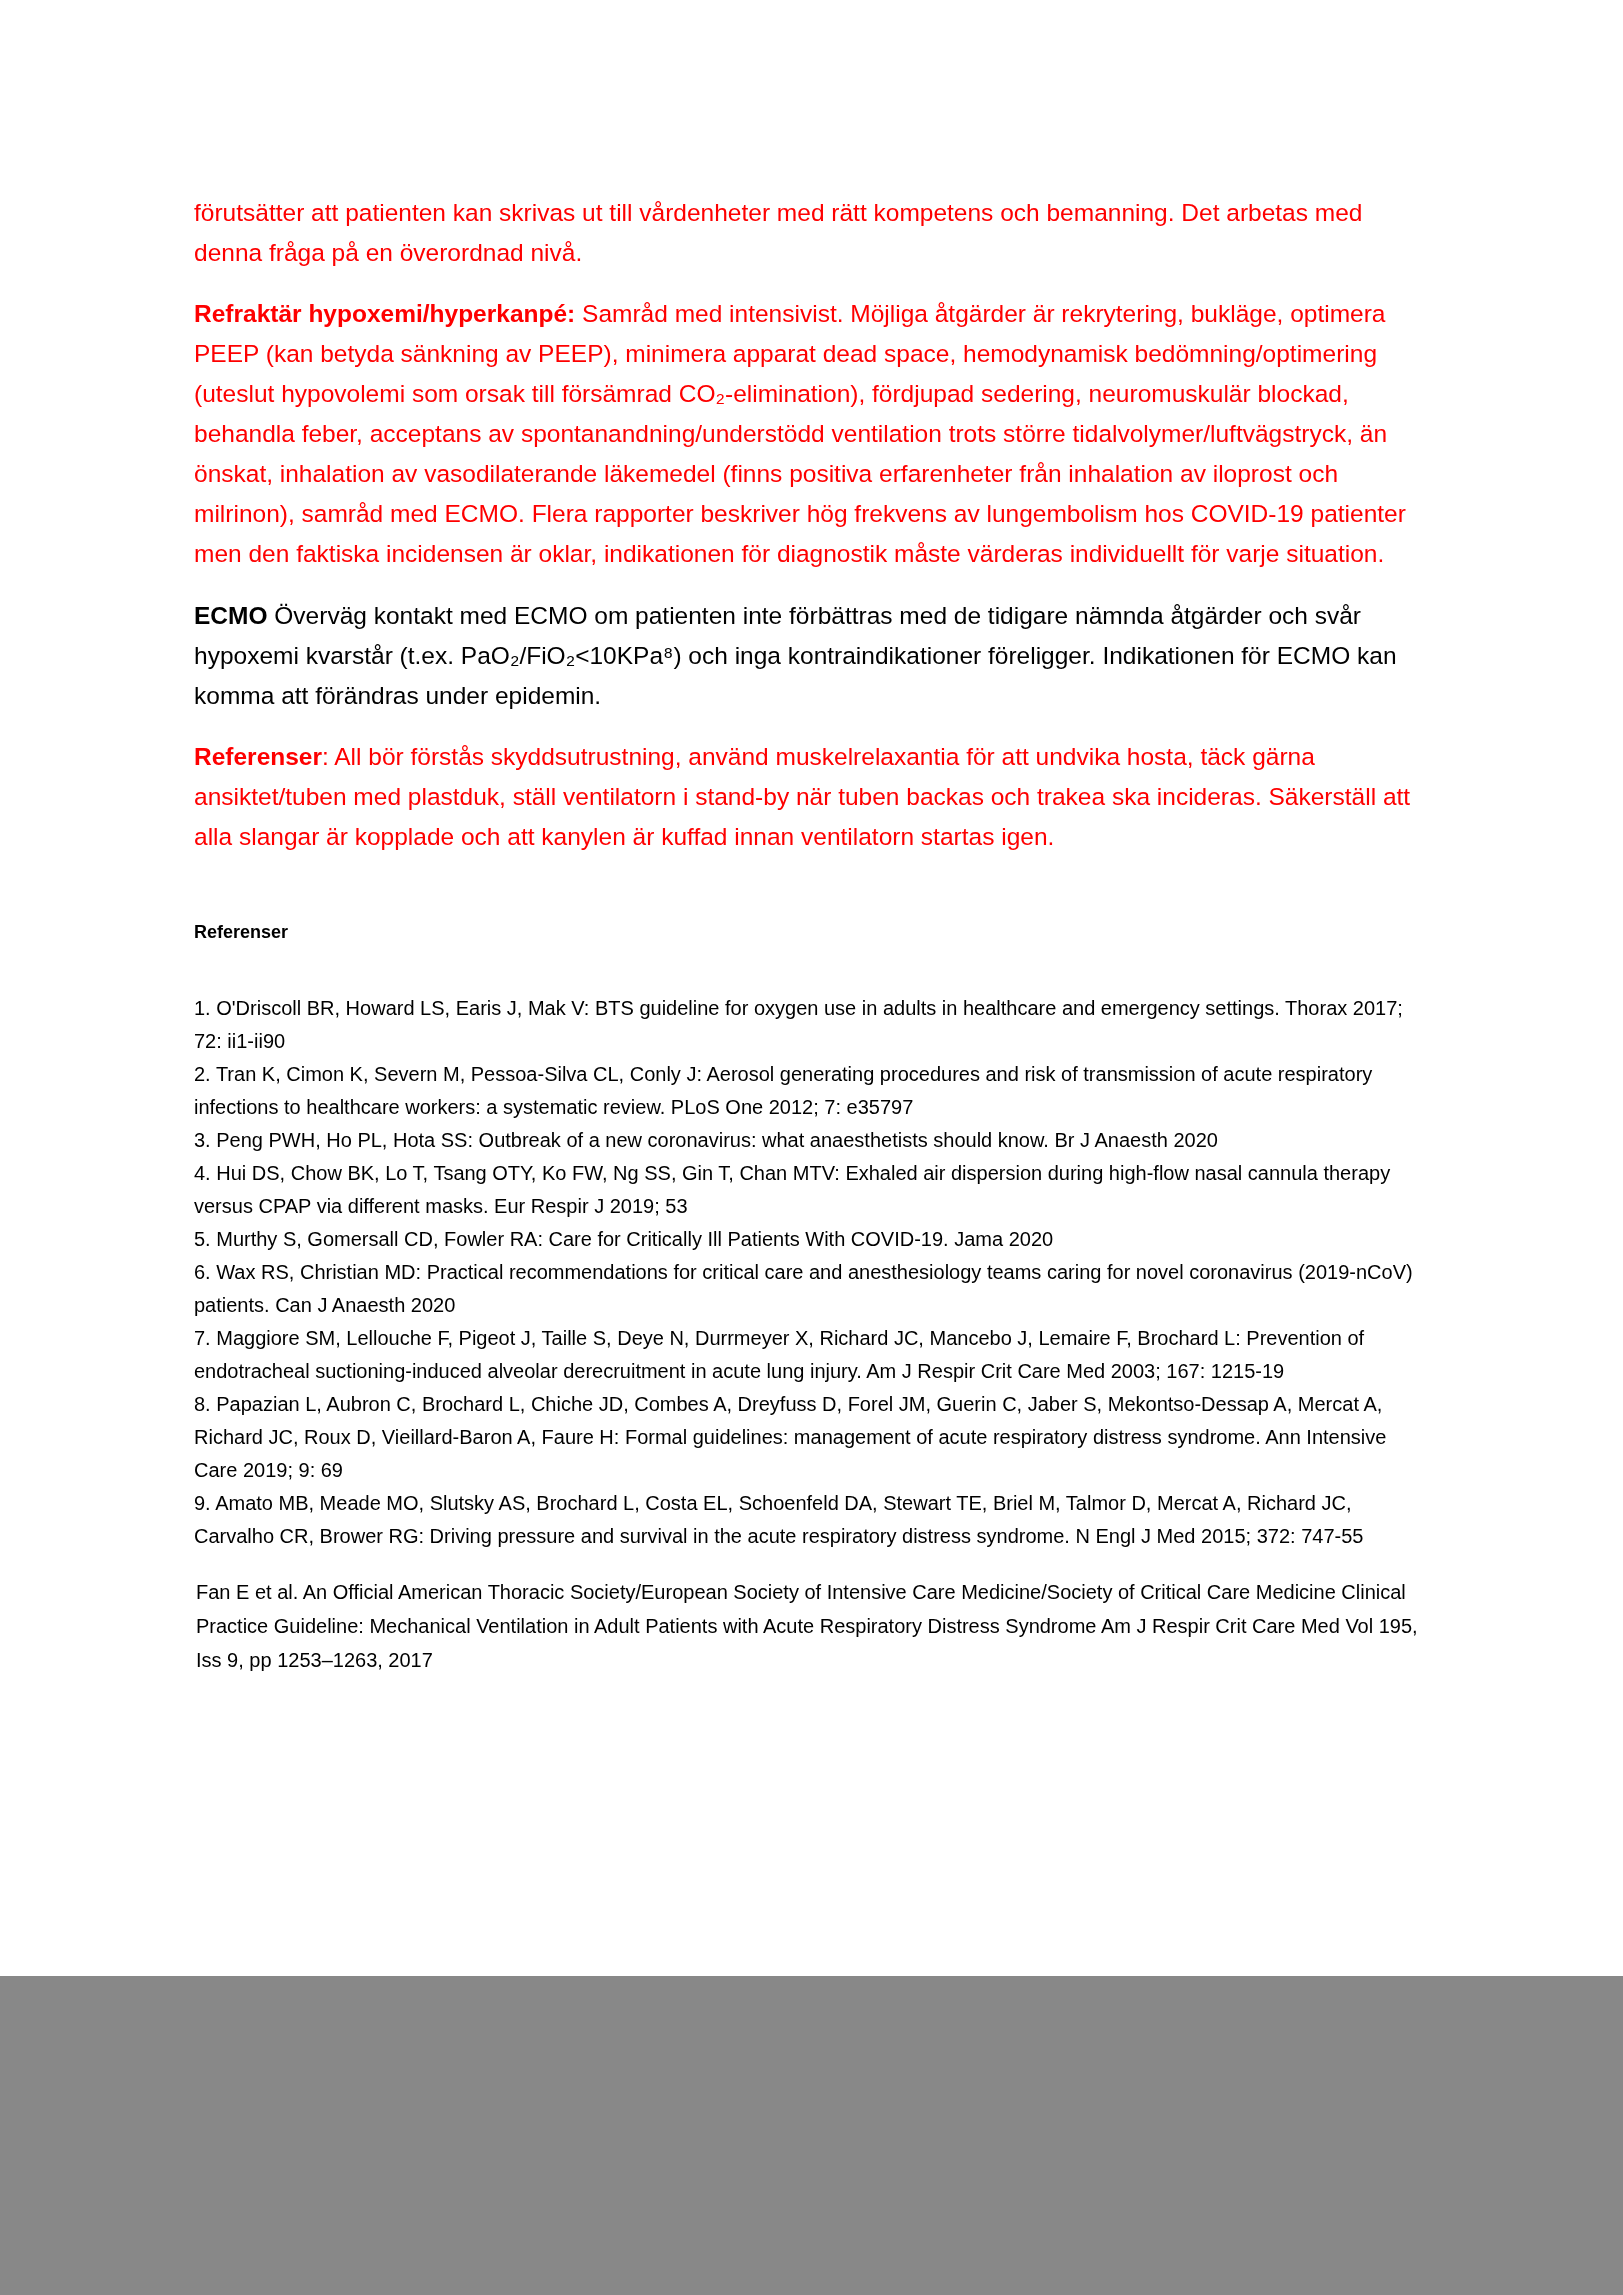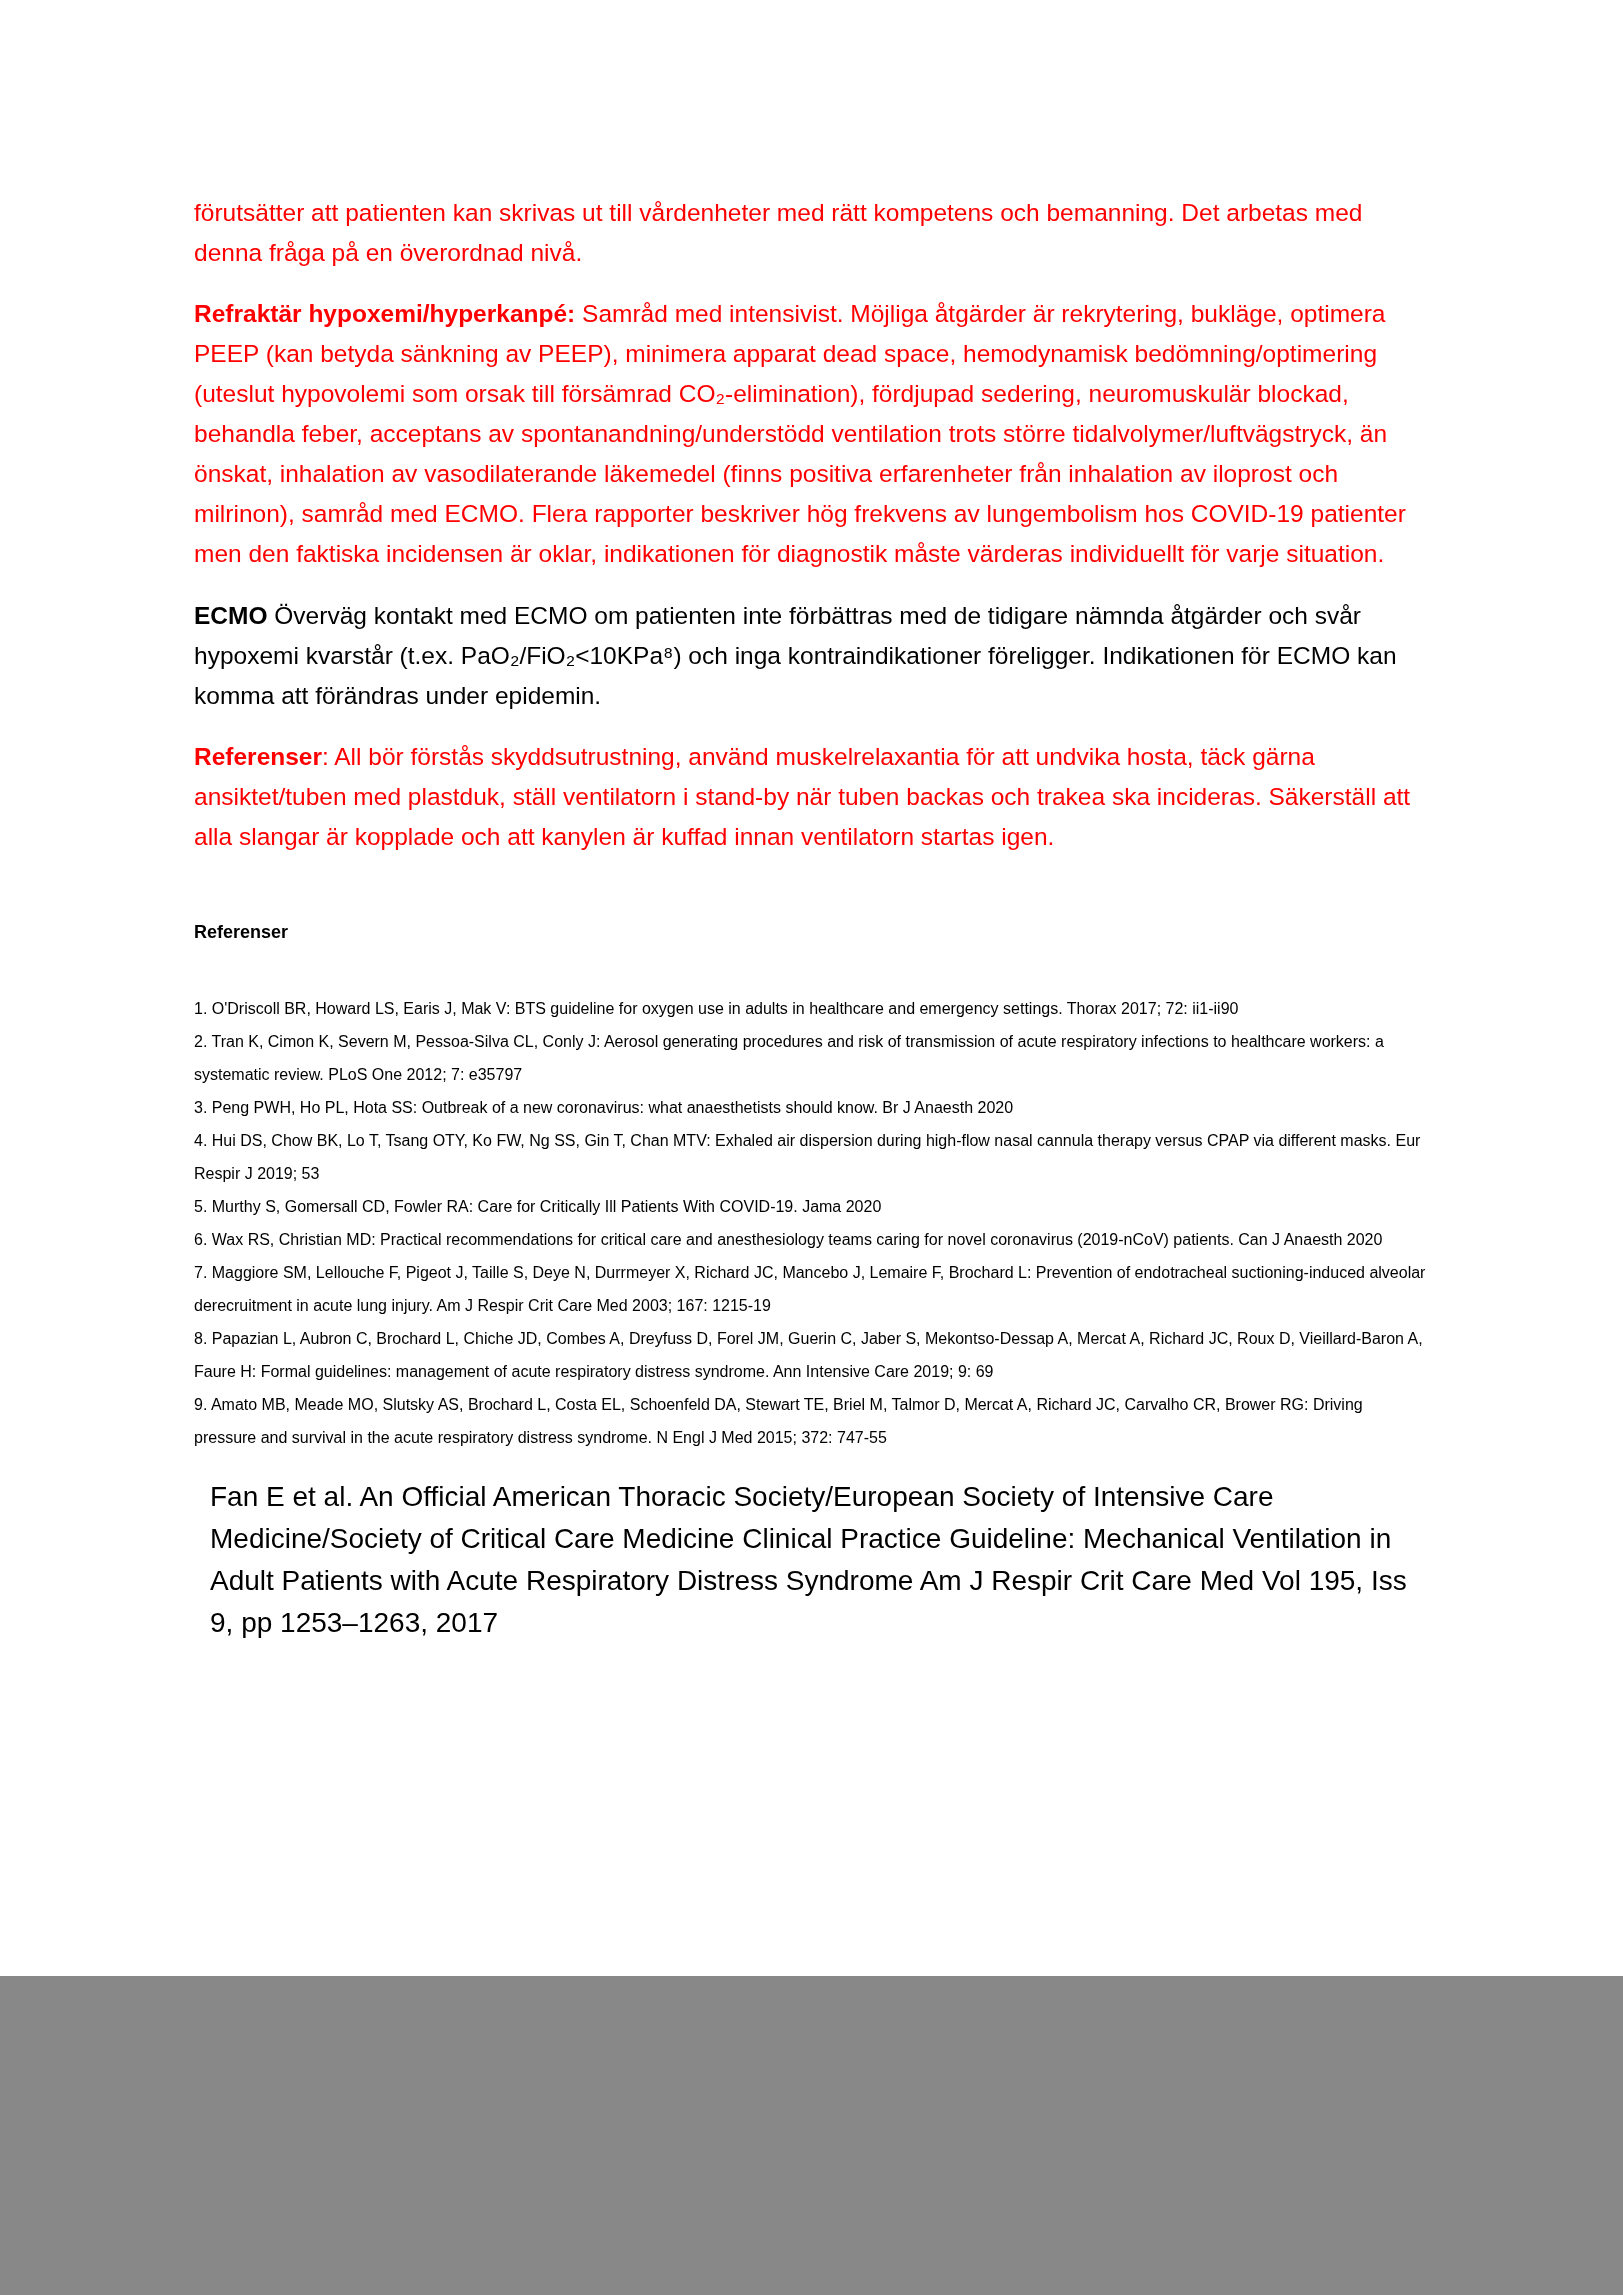--- a/index.html
+++ b/index.html
@@ -34,29 +34,29 @@
   .para .lead{font-weight:bold;}
   .refs-heading{
     font-size:18px;
     line-height:40px;
     font-weight:bold;
     color:var(--black);
     margin:55px 0 0 0;
   }
   .refs-list{
     margin-top:40px;
-    font-size:16px;
+    font-size:20px;
     line-height:33px;
     color:var(--black);
   }
   .ref-item{margin:0;}
   .trailing-para{
-    font-size:28px;
-    line-height:42px;
-    margin:20px 0 0 16px;
+    font-size:20px;
+    line-height:34px;
+    margin:20px 0 0 2px;
   }
   .trailing-para.first{margin-top:21.4px;}
 </style>
 </head>
 <body>
 
 <main class="page">
 
   <p class="para" data-color="red">
     <span class="lead"></span><span>förutsätter att patienten kan skrivas ut till vårdenheter med rätt kompetens och bemanning. Det arbetas med denna fråga på en överordnad nivå.</span>

